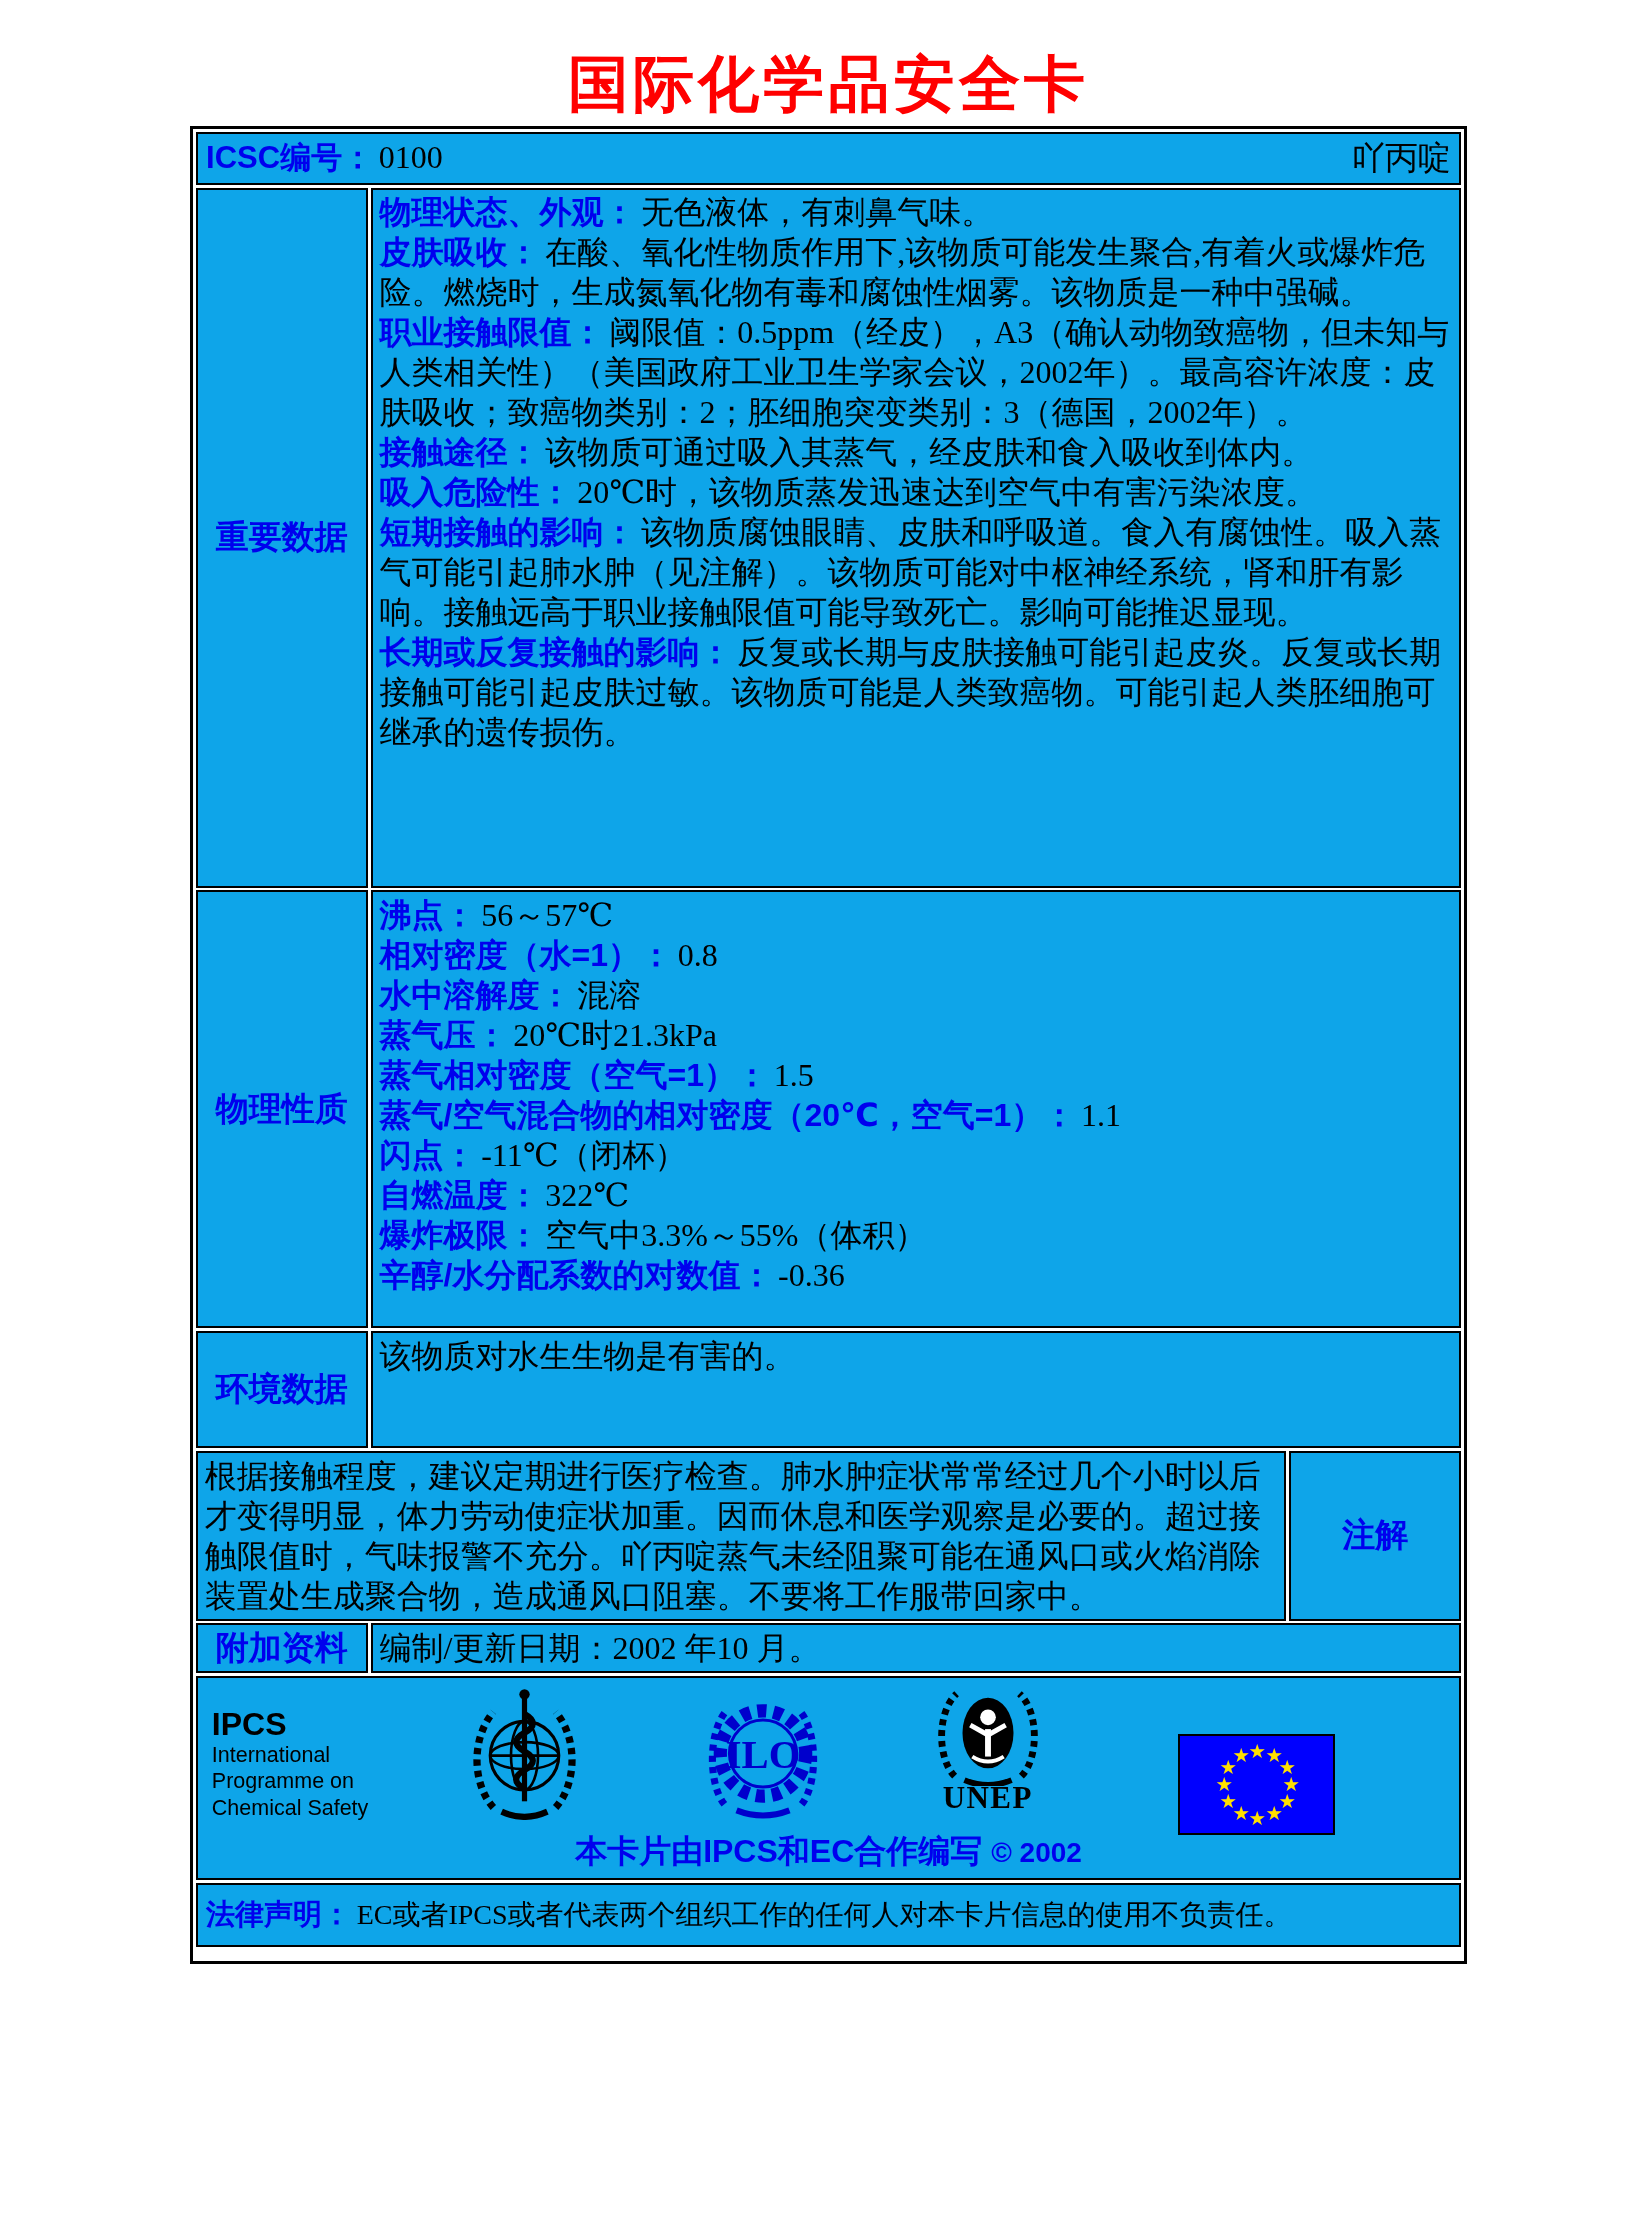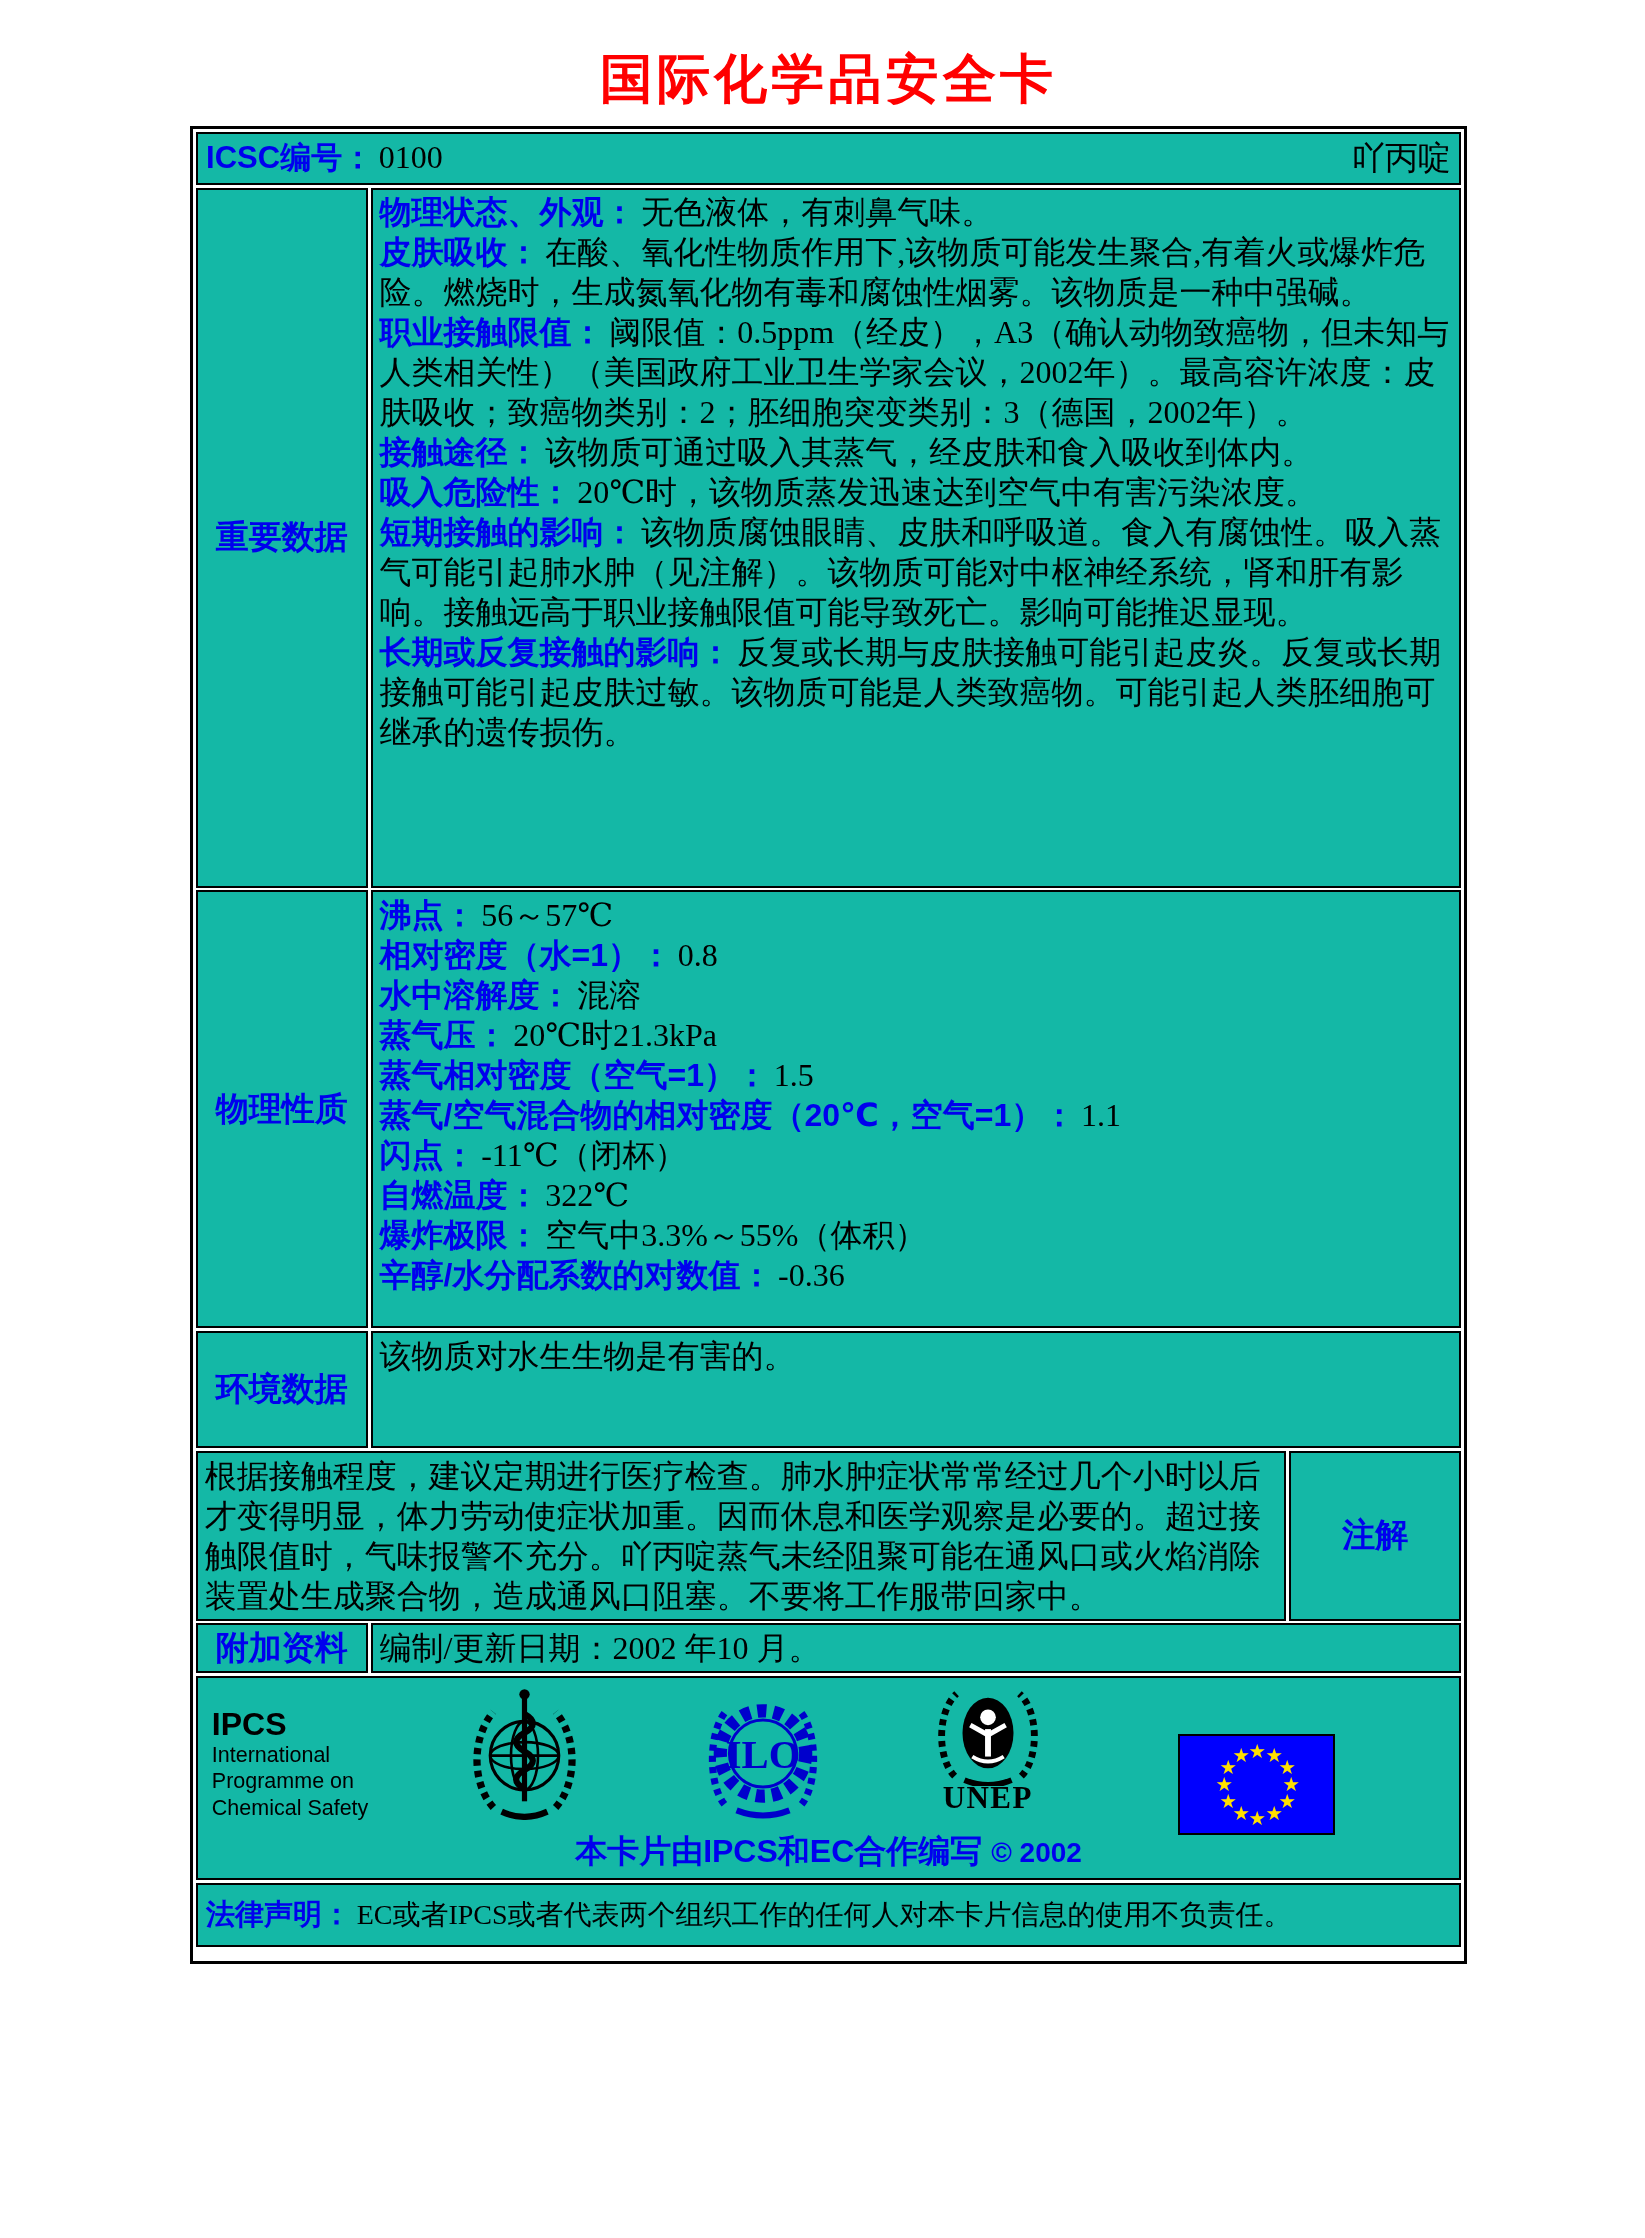--- a/index.html
+++ b/index.html
@@ -1,29 +1,29 @@
 <!DOCTYPE html>
 <html style="font-size:11px"><head>
 <meta charset="utf-8">
 <style>
   * { box-sizing: border-box; margin: 0; padding: 0; }
   html, body { background: #ffffff; }
   body { width: 1645px; height: 2239px; position: relative;
          font-family: "Liberation Serif", "DejaVu Serif", serif; color: #000; }
 
   .page-title { position: absolute; top: 44px; left: 190px; width: 1277px;
-    text-align: center; color: #ff0000; font-weight: bold; font-size: 53px;
+    text-align: center; color: #ff0000; font-weight: bold; font-size: 61px;
     letter-spacing: 4.2px; font-family: "Liberation Serif", serif; }
 
   .card { position: absolute; top: 126px; left: 190px; width: 1277px;
     border: 3.5px solid #000; padding: 2.8px; background: #fff; }
 
   .row { display: flex; gap: 2.8px; margin-bottom: 2.8px; }
   .row:last-child { margin-bottom: 12px; }
-  .cell { border: 2.1px solid #000; background: #14b8a6; gap: 44px; }
+  .cell { border: 2.1px solid #000; background: #0ea5e9; gap: 44px; }
   .full { flex: 1; }
 
   .label-cell { width: 172px; flex: 0 0 172px; display: flex;
     align-items: center; justify-content: center;
     color: #0000ee; font-family: "Liberation Sans", "DejaVu Sans", sans-serif;
     font-weight: bold; font-size: 33px; text-align: center; }
 
   .content-cell { flex: 1; padding: 2.8px 7px; font-size: 32px; line-height: 40px; }
   .content-cell p { margin: 0; }
 

